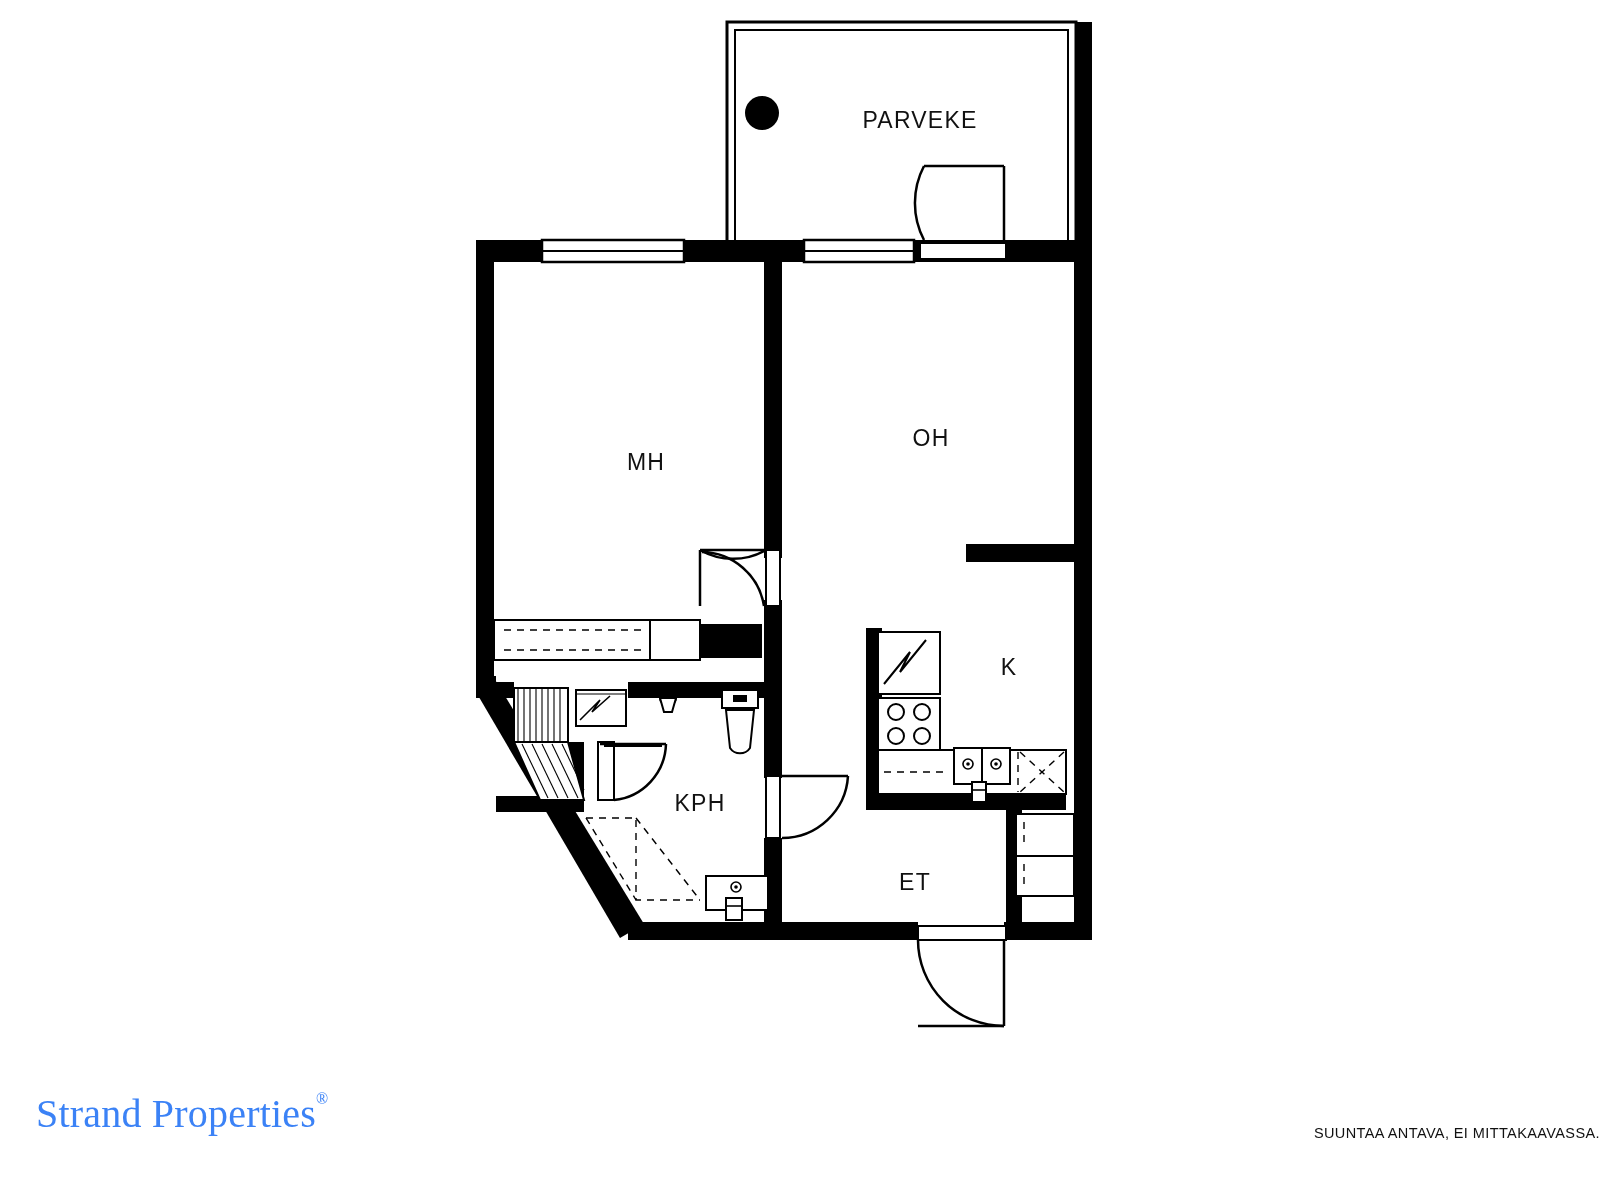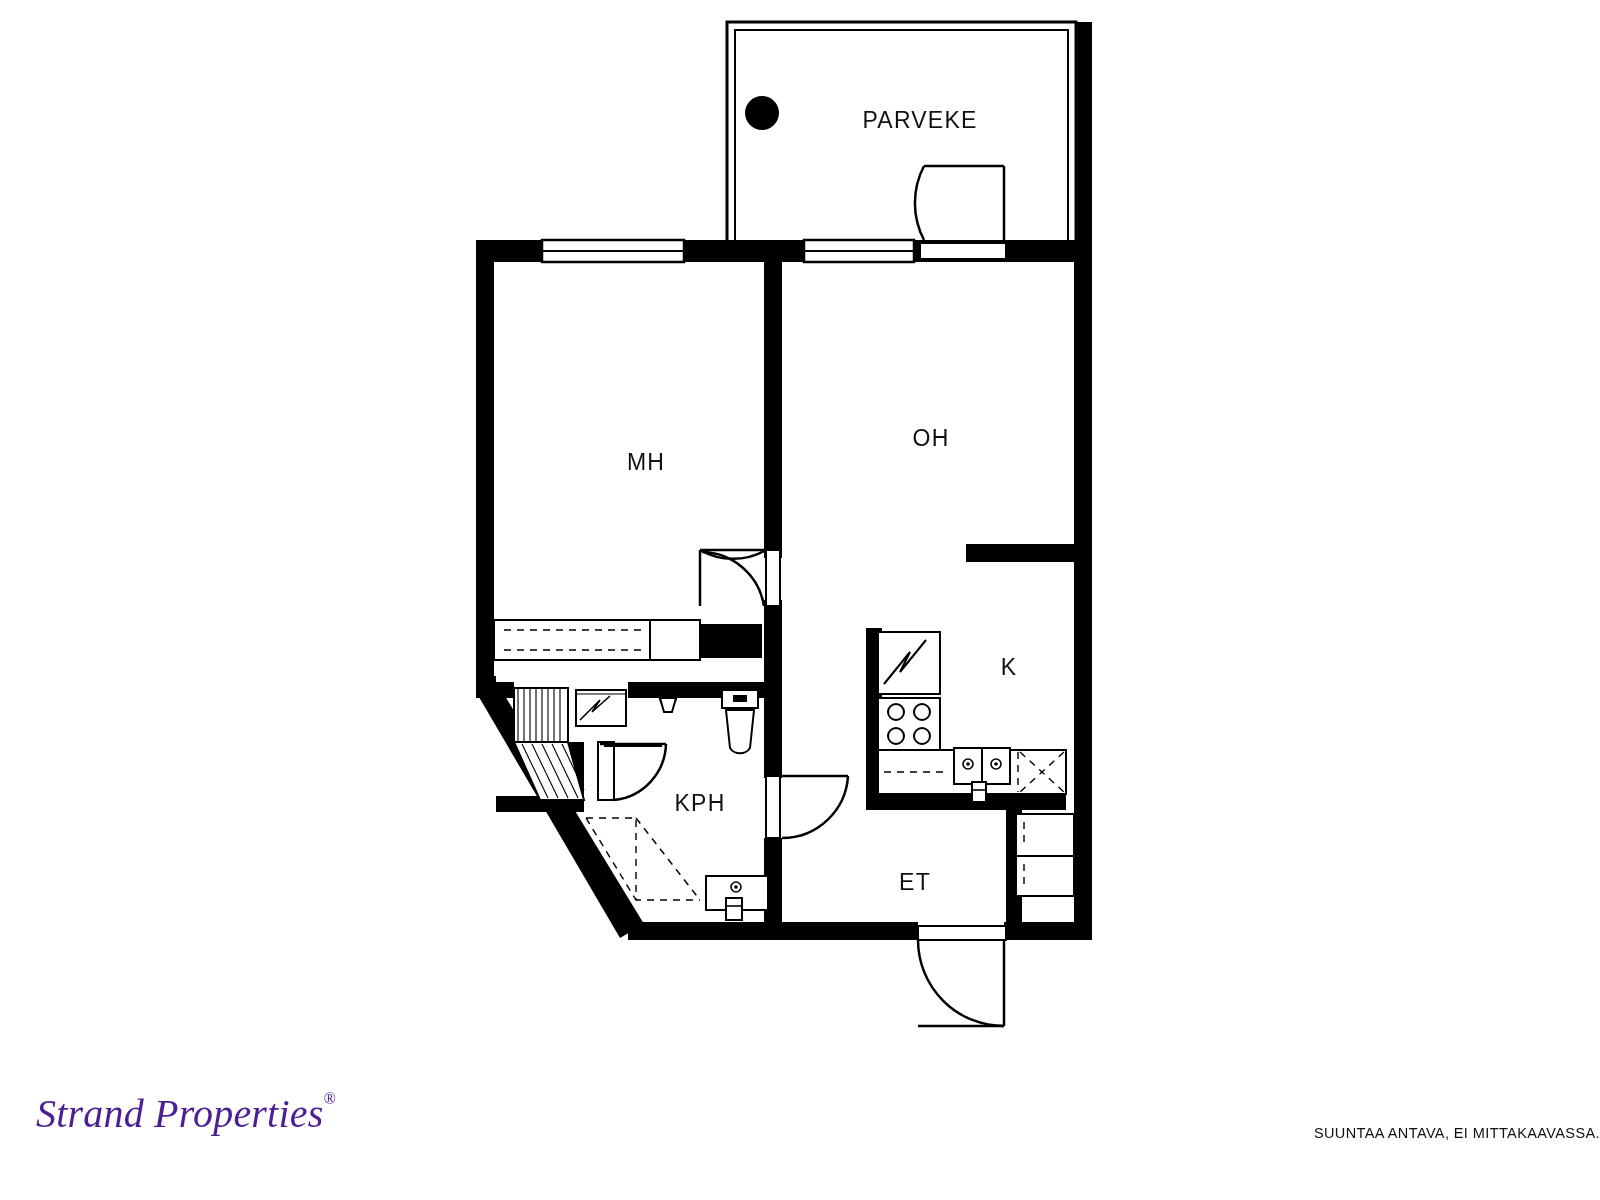--- a/index.html
+++ b/index.html
@@ -33,24 +33,23 @@
     font-size: 23px;
     letter-spacing: 1.2px;
     fill: #111111;
   }
   .brand {
     position: absolute;
     left: 36px;
     top: 1090px;
     font-family: "Liberation Serif", serif;
     font-size: 40px;
-    color: #4c1d95;
+    color: #3b82f6;
     letter-spacing: 0.2px;
     white-space: nowrap;
-    font-style: italic;
   }
   .brand sup {
     font-size: 16px;
     vertical-align: super;
     top: -0.55em;
     position: relative;
   }
   .footnote {
     position: absolute;
     left: 0;

